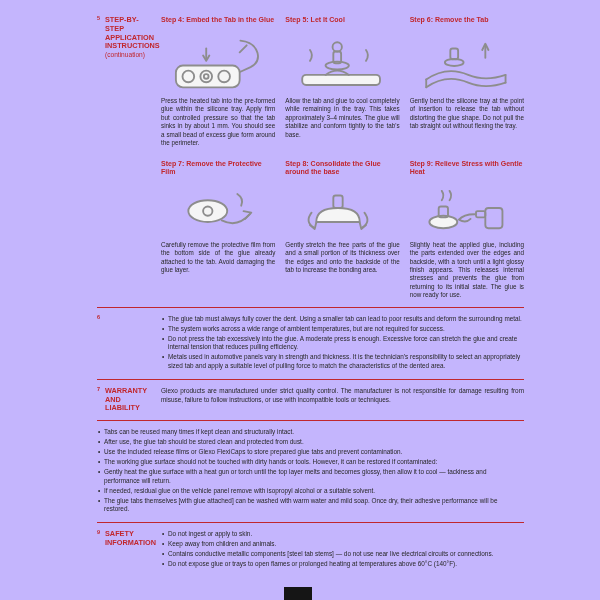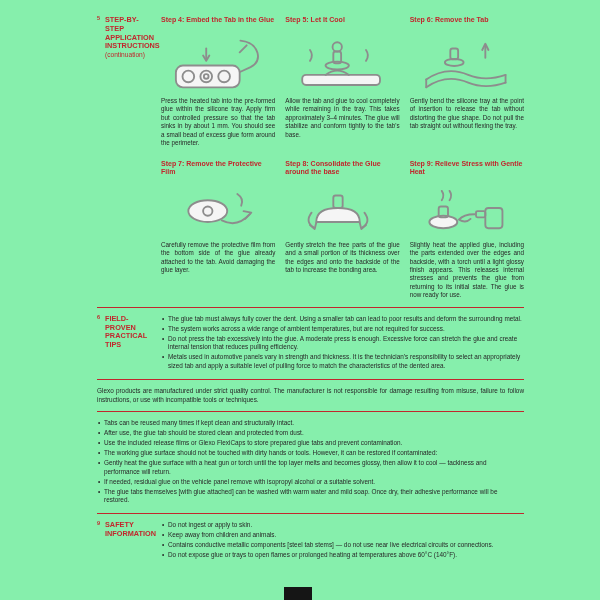--- a/index.html
+++ b/index.html
@@ -5,21 +5,21 @@
   html, body { margin:0; padding:0; }
   body {
     width:600px; height:600px; background:#ffffff;
     font-family:"Liberation Sans", sans-serif;
     color:#272727;
     -webkit-font-smoothing:antialiased;
   }
   .page {
     position:relative; box-sizing:border-box;
     width:600px; height:600px; overflow:hidden;
-    padding:16px 76px 0 97px; background:#86efac;
+    padding:16px 76px 0 97px; background:#c4b5fd;
   }
   .section { display:flex; align-items:flex-start; }
   .label-col { width:64px; flex:none; box-sizing:border-box; padding-right:5px; }
   .main-col { flex:1; min-width:0; }
 
   .sec-head { position:relative; padding-left:8px; color:var(--accent,#c1272d); }
   .sec-num { position:absolute; left:0; top:-1px; font-size:5.5px; font-weight:700; }
   .sec-title { font-size:7.3px; font-weight:700; line-height:1.2; text-transform:uppercase; }
   .sec-sub { font-size:6.6px; font-weight:400; line-height:1.25; }
 
@@ -171,36 +171,41 @@
       </div>
     </div>
   </section>
 
   <div class="rule"></div>
 
   <section class="section">
     <div class="label-col">
       <div class="sec-head">
         <span class="sec-num">6</span>
-        <div class="sec-title">FIELD-PROVEN PRACTICAL TIPS</div>
       </div>
     </div>
     <div class="main-col">
       <ul class="bullets">
         <li>The glue tab must always fully cover the dent. Using a smaller tab can lead to poor results and deform the surrounding metal.</li>
         <li>The system works across a wide range of ambient temperatures, but are not required for success.</li>
         <li>Do not press the tab excessively into the glue. A moderate press is enough. Excessive force can stretch the glue and create internal tension that reduces pulling efficiency.</li>
         <li>Metals used in automotive panels vary in strength and thickness. It is the technician's responsibility to select an appropriately sized tab and apply a suitable level of pulling force to match the characteristics of the dented area.</li>
       </ul>
     </div>
   </section>
 
   <div class="rule"></div>
 
   <section class="section">
+    <div class="label-col">
+      <div class="sec-head">
+        <span class="sec-num">7</span>
+        <div class="sec-title">WARRANTY AND LIABILITY</div>
+      </div>
+    </div>
     <div class="main-col">
       <p class="para" style="margin:0">Glexo products are manufactured under strict quality control. The manufacturer is not responsible for damage resulting from misuse, failure to follow instructions, or use with incompatible tools or techniques.</p>
     </div>
   </section>
 
   <div class="rule"></div>
 
   <section class="section">
     <div class="main-col">
       <ul class="bullets">

